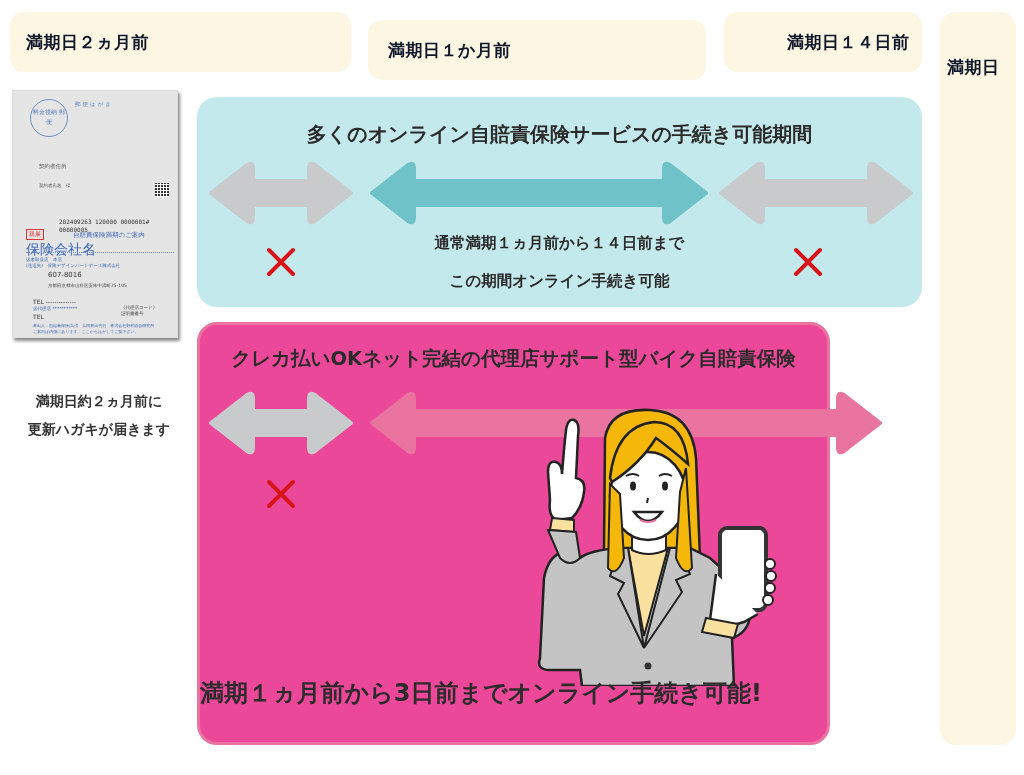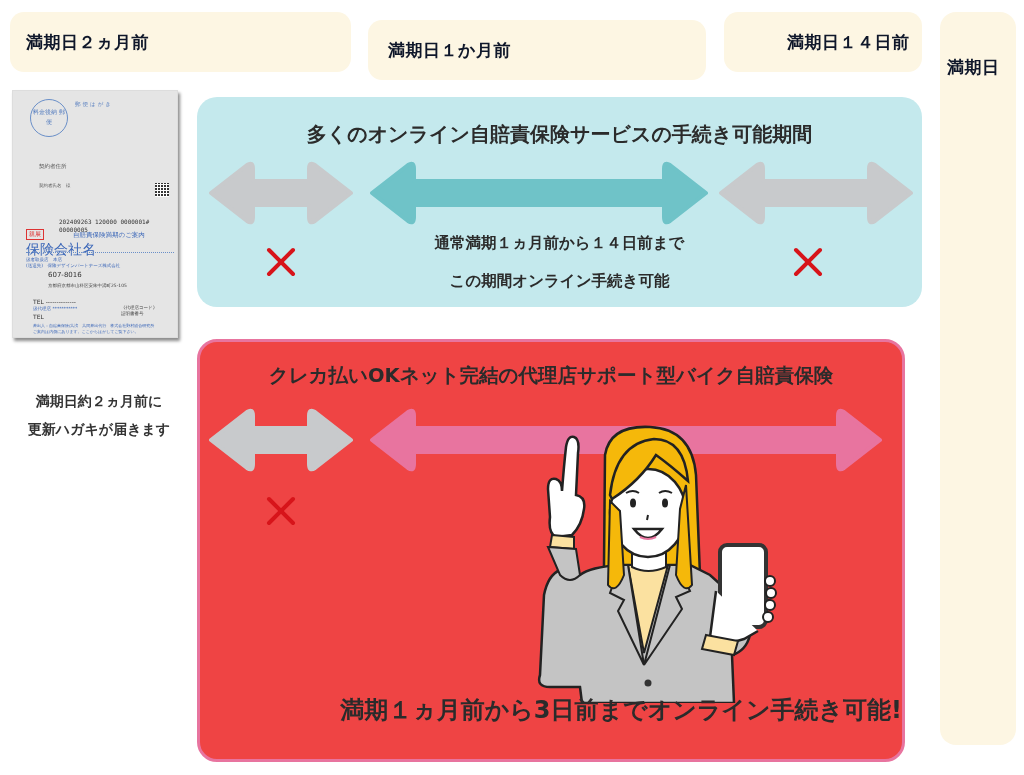--- a/index.html
+++ b/index.html
@@ -38,32 +38,32 @@
   .postcard .street { position: absolute; left: 35px; top: 192px; font-size: 4.5px; color: #444; }
   .postcard .tel1 { position: absolute; left: 20px; top: 207px; font-size: 6px; color: #333; }
   .postcard .tel2 { position: absolute; left: 20px; top: 215px; font-size: 4.5px; color: #3a66b8; }
   .postcard .tel3 { position: absolute; left: 20px; top: 222px; font-size: 6px; color: #333; }
   .postcard .code { position: absolute; left: 108px; top: 214px; font-size: 4.5px; line-height: 6px; color: #444; }
   .postcard .foot { position: absolute; left: 20px; top: 232px; font-size: 4px; line-height: 6px; color: #3a66b8; }
 
   .caption { position: absolute; left: 0; top: 349px; width: 198px; text-align: center; font-size: 14px; font-weight: bold; line-height: 28px; color: #333; margin-top: 38px; }
 
   .box-blue { position: absolute; left: 197px; top: 97px; width: 725px; height: 210px; background: #c4e9ed; border-radius: 20px; }
-  .box-yellow { position: absolute; left: 197px; top: 339px; width: 708px; height: 423px; background: #ef4444; border: 3px solid #e8749f; border-radius: 20px; }
+  .box-yellow { position: absolute; left: 197px; top: 322px; width: 633px; height: 423px; background: #ec4899; border: 3px solid #e8749f; border-radius: 20px; }
 
   .box-title { position: absolute; left: 0; width: 100%; text-align: center; font-weight: bold; font-size: 20px; color: #2b2b2b; white-space: nowrap; }
   .box-blue .box-title { top: 24px; }
   .box-yellow .box-title { top: 20px; font-size: 19.5px; }
 
   .arrow { position: absolute; }
   .xmark { position: absolute; width: 30px; height: 30px; }
 
   .blue-sub { position: absolute; left: 0; width: 100%; text-align: center; font-weight: bold; font-size: 15.5px; line-height: 36px; color: #2b2b2b; }
 
-  .yellow-foot { position: absolute; left: 0; top: 352px; width: 100%; text-align: right; font-weight: bold; font-size: 24px; color: #2b2b2b; white-space: nowrap; padding-left: 15px; }
+  .yellow-foot { position: absolute; left: 0; top: 352px; width: 100%; text-align: left; font-weight: bold; font-size: 24px; color: #2b2b2b; white-space: nowrap; }
 
   .woman { position: absolute; left: 320px; top: 83px; width: 270px; height: 278px; }
 </style>
 </head>
 <body>
 
 <div class="pill" id="pill-2m">
   <span class="pill-label">満期日２ヵ月前</span>
 </div>
 <div class="pill" id="pill-1m">

